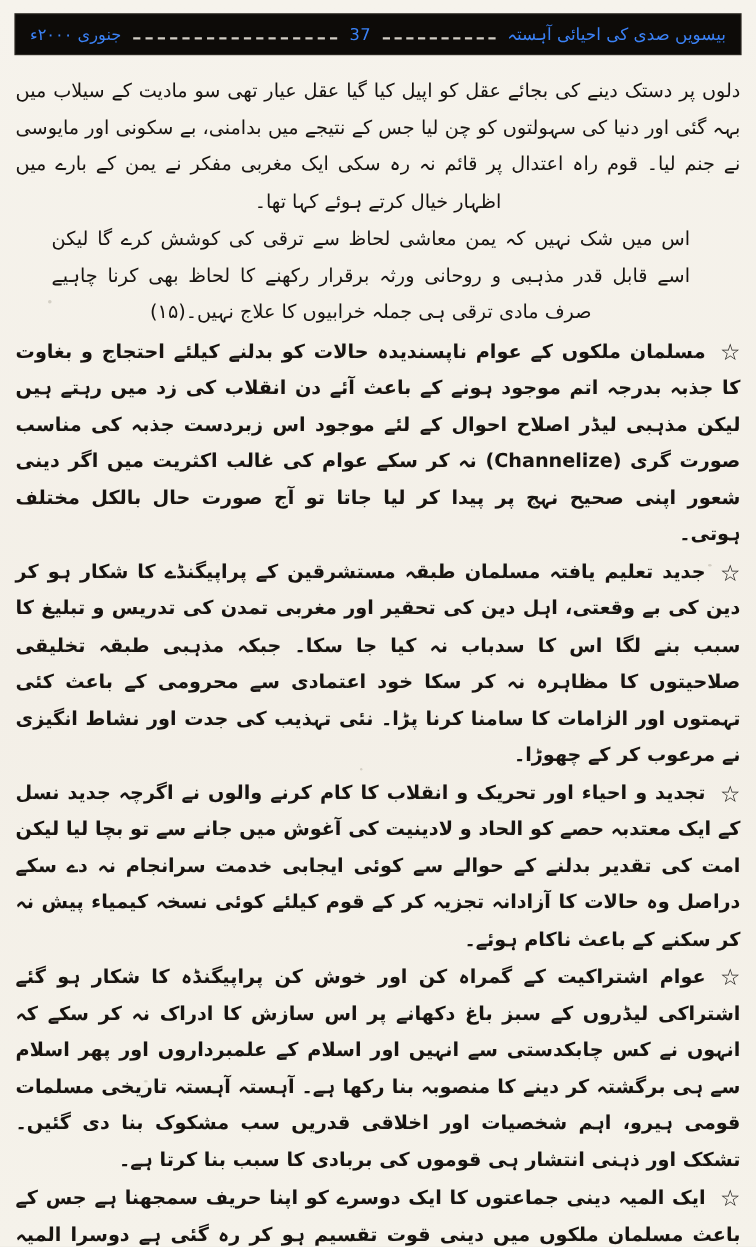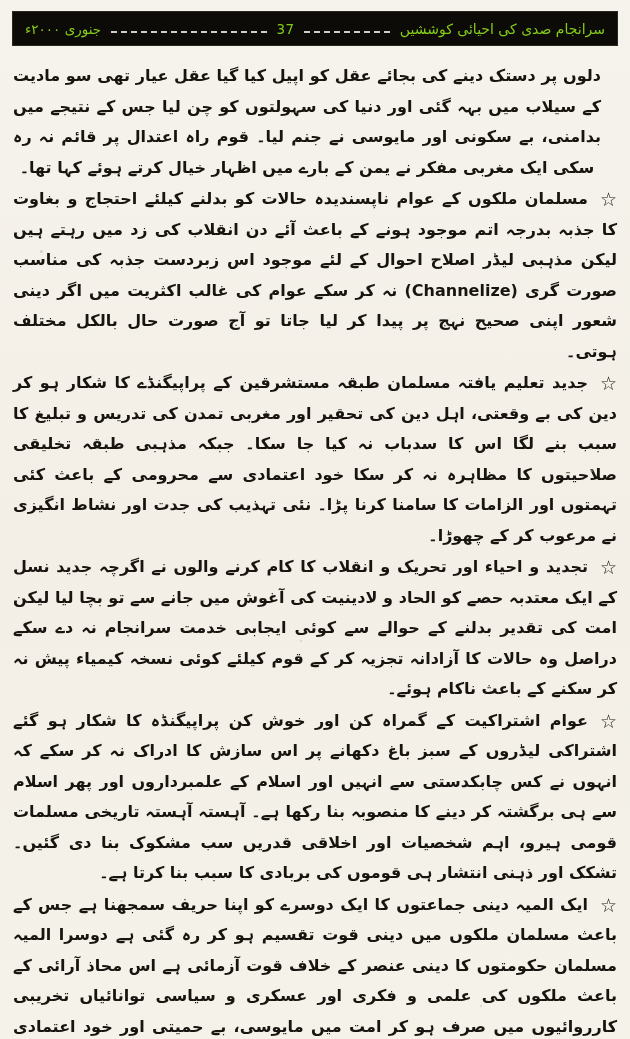--- a/index.html
+++ b/index.html
@@ -19,21 +19,21 @@
     margin:12px 13px 10px 13px;
     height:33px;
     background:#0d0b08;
     display:flex;
     align-items:center;
     padding:0 12px;
     gap:10px;
     box-shadow:0 0 0 1px #2a2721;
   }
   .h-text{
-    color:#84cc16;
+    color:#3b82f6;
     font-size:13.5px;
     white-space:nowrap;
     letter-spacing:.3px;
   }
   .h-title{font-size:14px;}
   .h-dash{
     flex:1 1 auto;
     height:0;
     border-bottom:2px dashed #e8e4da;
     opacity:.9;
@@ -41,21 +41,21 @@
   }
   .h-dash.short{flex:0.55 1 auto;}
   
   .content{
     padding:6px 13px 0 13px;
     font-size:16px;
     line-height:30.5px;
     text-align:justify;
     text-justify:inter-word;
   }
-  .para{margin:0 16px 1px 0;font-weight:bold;}
+  .para{margin:0 0 1px 0;}
   .para.center-last{text-align-last:center;}
   .quote{
     margin:1px 42px 2px 30px;
     text-align:justify;
     text-align-last:center;
   }
   .starred{margin:0 0 1px 0;font-weight:bold;}
   .star{
     display:inline-block;
     font-size:19px;
@@ -66,31 +66,32 @@
   }
   
   .speck{position:absolute;background:#b9b4a8;border-radius:50%;opacity:.55;}
 </style>
 </head>
 <body>
 
 <div class="page">
 
   <header class="header-bar">
-    <span class="h-text h-title">سرانجام صدی کی احیائی کوششیں</span>
+    <span class="h-text h-title">بیسویں صدی کی احیائی آہستہ</span>
     <span class="h-dash short"></span>
     <span class="h-text h-page">37</span>
     <span class="h-dash"></span>
     <span class="h-text h-date">جنوری ۲۰۰۰ء</span>
   </header>
 
   <main class="content">
 
     <p class="para center-last"><span>دلوں پر دستک دینے کی بجائے عقل کو اپیل کیا گیا عقل عیار تھی سو مادیت کے سیلاب میں بہہ گئی اور دنیا کی سہولتوں کو چن لیا جس کے نتیجے میں بدامنی، بے سکونی اور مایوسی نے جنم لیا۔ قوم راہ اعتدال پر قائم نہ رہ سکی ایک مغربی مفکر نے یمن کے بارے میں اظہار خیال کرتے ہوئے کہا تھا۔</span></p>
 
+    <blockquote class="quote"><span>اس میں شک نہیں کہ یمن معاشی لحاظ سے ترقی کی کوشش کرے گا لیکن اسے قابل قدر مذہبی و روحانی ورثہ برقرار رکھنے کا لحاظ بھی کرنا چاہیے صرف مادی ترقی ہی جملہ خرابیوں کا علاج نہیں۔(۱۵)</span></blockquote>
 
     <p class="starred"><span class="star">☆</span><span>مسلمان ملکوں کے عوام ناپسندیدہ حالات کو بدلنے کیلئے احتجاج و بغاوت کا جذبہ بدرجہ اتم موجود ہونے کے باعث آئے دن انقلاب کی زد میں رہتے ہیں لیکن مذہبی لیڈر اصلاح احوال کے لئے موجود اس زبردست جذبہ کی مناسب صورت گری (Channelize) نہ کر سکے عوام کی غالب اکثریت میں اگر دینی شعور اپنی صحیح نہج پر پیدا کر لیا جاتا تو آج صورت حال بالکل مختلف ہوتی۔</span></p>
 
     <p class="starred"><span class="star">☆</span><span>جدید تعلیم یافتہ مسلمان طبقہ مستشرقین کے پراپیگنڈے کا شکار ہو کر دین کی بے وقعتی، اہل دین کی تحقیر اور مغربی تمدن کی تدریس و تبلیغ کا سبب بنے لگا اس کا سدباب نہ کیا جا سکا۔ جبکہ مذہبی طبقہ تخلیقی صلاحیتوں کا مظاہرہ نہ کر سکا خود اعتمادی سے محرومی کے باعث کئی تہمتوں اور الزامات کا سامنا کرنا پڑا۔ نئی تہذیب کی جدت اور نشاط انگیزی نے مرعوب کر کے چھوڑا۔</span></p>
 
     <p class="starred"><span class="star">☆</span><span>تجدید و احیاء اور تحریک و انقلاب کا کام کرنے والوں نے اگرچہ جدید نسل کے ایک معتدبہ حصے کو الحاد و لادینیت کی آغوش میں جانے سے تو بچا لیا لیکن امت کی تقدیر بدلنے کے حوالے سے کوئی ایجابی خدمت سرانجام نہ دے سکے دراصل وہ حالات کا آزادانہ تجزیہ کر کے قوم کیلئے کوئی نسخہ کیمیاء پیش نہ کر سکنے کے باعث ناکام ہوئے۔</span></p>
 
     <p class="starred"><span class="star">☆</span><span>عوام اشتراکیت کے گمراہ کن اور خوش کن پراپیگنڈہ کا شکار ہو گئے اشتراکی لیڈروں کے سبز باغ دکھانے پر اس سازش کا ادراک نہ کر سکے کہ انہوں نے کس چابکدستی سے انہیں اور اسلام کے علمبرداروں اور پھر اسلام سے ہی برگشتہ کر دینے کا منصوبہ بنا رکھا ہے۔ آہستہ آہستہ تاریخی مسلمات قومی ہیرو، اہم شخصیات اور اخلاقی قدریں سب مشکوک بنا دی گئیں۔ تشکک اور ذہنی انتشار ہی قوموں کی بربادی کا سبب بنا کرتا ہے۔</span></p>
 
     <p class="starred"><span class="star">☆</span><span>ایک المیہ دینی جماعتوں کا ایک دوسرے کو اپنا حریف سمجھنا ہے جس کے باعث مسلمان ملکوں میں دینی قوت تقسیم ہو کر رہ گئی ہے دوسرا المیہ مسلمان حکومتوں کا دینی عنصر کے خلاف قوت آزمائی ہے اس محاذ آرائی کے باعث ملکوں کی علمی و فکری اور عسکری و سیاسی توانائیاں تخریبی کارروائیوں میں صرف ہو کر امت میں مایوسی، بے حمیتی اور خود اعتمادی کی کمی پر منتج ہو رہی ہیں۔</span></p>

